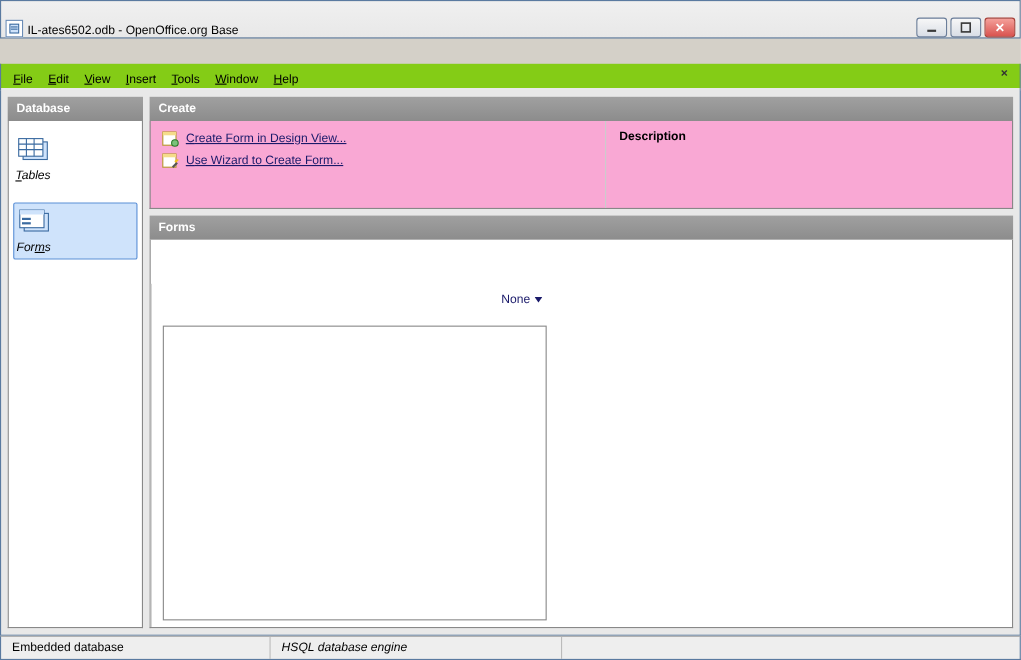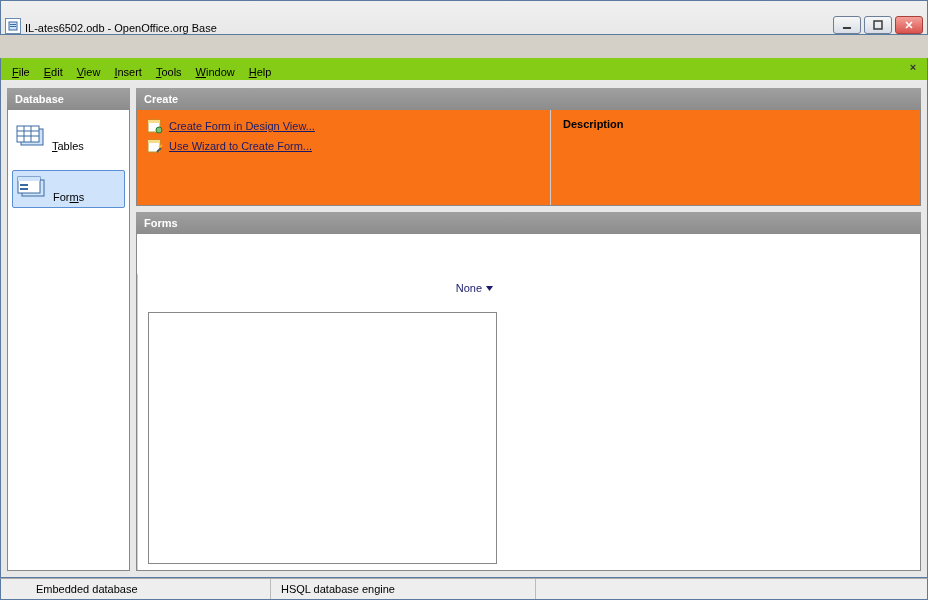--- a/index.html
+++ b/index.html
@@ -31,54 +31,54 @@
 .grip { width:8px; height:22px; display:flex; flex-direction:column; justify-content:center; gap:2px; padding-left:2px; margin-right:2px;}
 .grip span{width:2px;height:2px;background:#888;border-radius:50%;}
 
 
 .work-area { position:absolute; top:82px; left:0; right:0; bottom:22px; background:#e8e8e8; border:1px solid #5a7aa0; border-top:0; display:flex; padding:6px; gap:6px; }
 
 
 .db-panel { width:123px; display:flex; flex-direction:column; }
 .panel-header { height:22px; background:linear-gradient(#a0a0a0,#8c8c8c); color:#fff; font-weight:bold; display:flex; align-items:center; padding:0 8px; }
 .db-panel-body { flex:1; background:#fff; border:1px solid #888; border-top:0; display:flex; flex-direction:column; align-items:stretch; padding:10px 4px; gap:14px; }
-.db-item { display:flex; flex-direction:row; align-items:flex-end; gap:2px; padding:4px 2px; }
+.db-item { display:flex; flex-direction:column; align-items:flex-start; gap:2px; padding:4px 2px;font-style:italic; }
 .db-item.selected { background:#cfe3fb; border:1px solid #5a8fd6; border-radius:2px; }
 .db-item .label { color:#000; }
 .db-item .label u{text-decoration:underline;}
 .db-icon { width:36px; height:28px; display:flex; align-items:center; justify-content:center; }
 
 
 .right-col { flex:1; display:flex; flex-direction:column; gap:6px; min-width:0; }
 .tasks-panel { display:flex; flex-direction:column; }
-.tasks-body { background:#f97316; border:1px solid #888; border-top:0; display:flex; height:96px; }
+.tasks-body { background:#f9a8d4; border:1px solid #888; border-top:0; display:flex; height:80px; }
 .tasks-list { flex:1; padding:8px 10px; display:flex; flex-direction:column; gap:4px; }
 .task-item { display:flex; align-items:center; gap:6px; color:#1a1a6a; }
 .task-item .txt { text-decoration:underline; color:#1a1a6a; }
 .task-icon { width:16px; height:16px; }
 .desc-col { width:370px; border-left:1px solid #ccc; padding:8px 12px; }
 .desc-col .hdr { font-weight:bold; color:#000; }
 
 .forms-panel { flex:1; display:flex; flex-direction:column; min-height:0; }
 .forms-body { flex:1; background:#fff; border:1px solid #888; border-top:0; display:flex; min-height:0; }
 .forms-list { flex:1; padding:10px 30px; position:relative;}
 .form-item { display:inline-flex; align-items:center; gap:4px; position:relative;}
 .form-item .iconbox{width:16px;height:16px;}
 .form-item .name { border:1px dotted #888; padding:0 2px; color:#1a1a6a; }
 .cursor-arrow { position:absolute; left:-2px; top:10px; width:14px; height:18px;}
 .forms-right { width:370px; border-left:1px solid #ccc; padding:6px 10px; display:flex; flex-direction:column;margin-top:40px; }
 .none-row { display:flex; justify-content:flex-end; align-items:center; gap:4px; color:#1a1a6a; padding:2px 4px; }
 .none-row .tri{width:7px;height:7px;}
 .preview-box { flex:1; margin-top:16px; border:1px solid #888; background:#fff; }
 
 
-.statusbar { position:absolute; left:0; right:0; bottom:0; height:22px; background:#eee; border:1px solid #5a7aa0; border-top:1px solid #aaa; display:flex; align-items:center;padding-left:25px; }
+.statusbar { position:absolute; left:0; right:0; bottom:0; height:22px; background:#eee; border:1px solid #5a7aa0; border-top:1px solid #aaa; display:flex; align-items:center; }
 .status-cell { padding:0 10px; height:100%; display:flex; align-items:center; border-right:1px solid #bbb; color:#000; }
 .status-cell:first-child{width:245px;}
-.status-cell:nth-child(2){width:265px;}
+.status-cell:nth-child(2){width:265px;font-style:italic;}
 </style>
 </head>
 <body>
 
 <div class="titlebar">
   <div class="app-icon">
     <svg viewBox="0 0 10 10">
         <rect x="1" y="1" width="8" height="8" fill="#cfe3fb" stroke="#3a6aa0"></rect>
         <rect x="2" y="3" width="6" height="1" fill="#3a6aa0"></rect>
         <rect x="2" y="5" width="6" height="1" fill="#3a6aa0"></rect>

